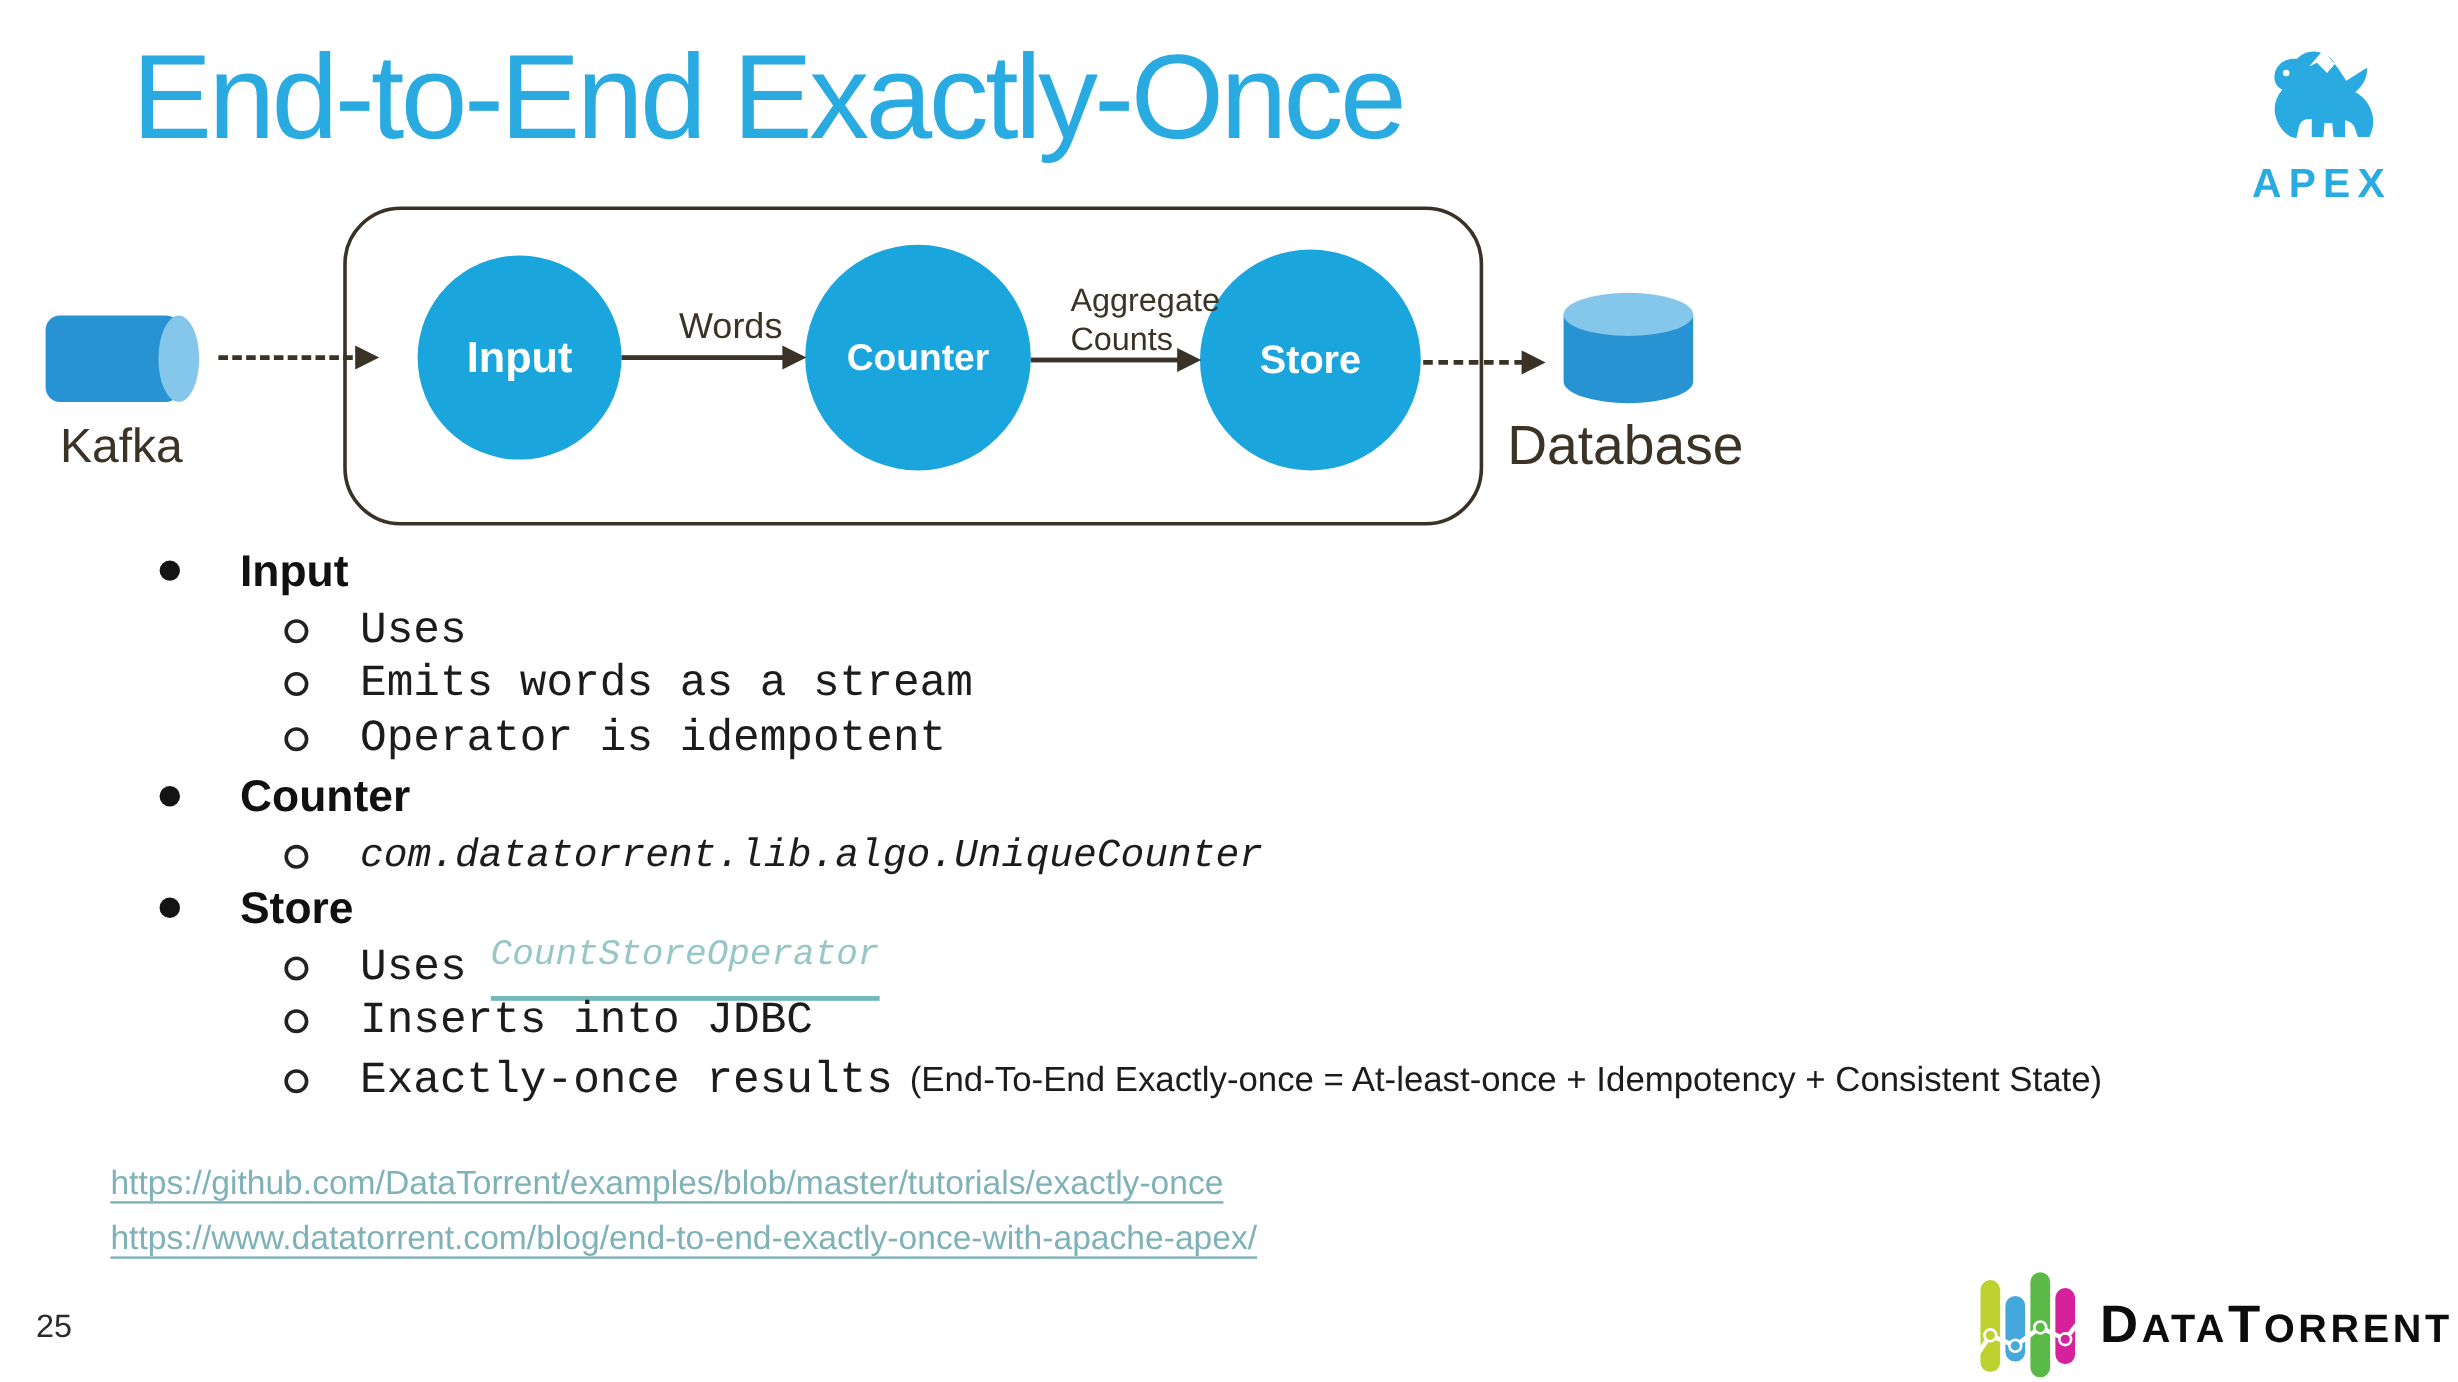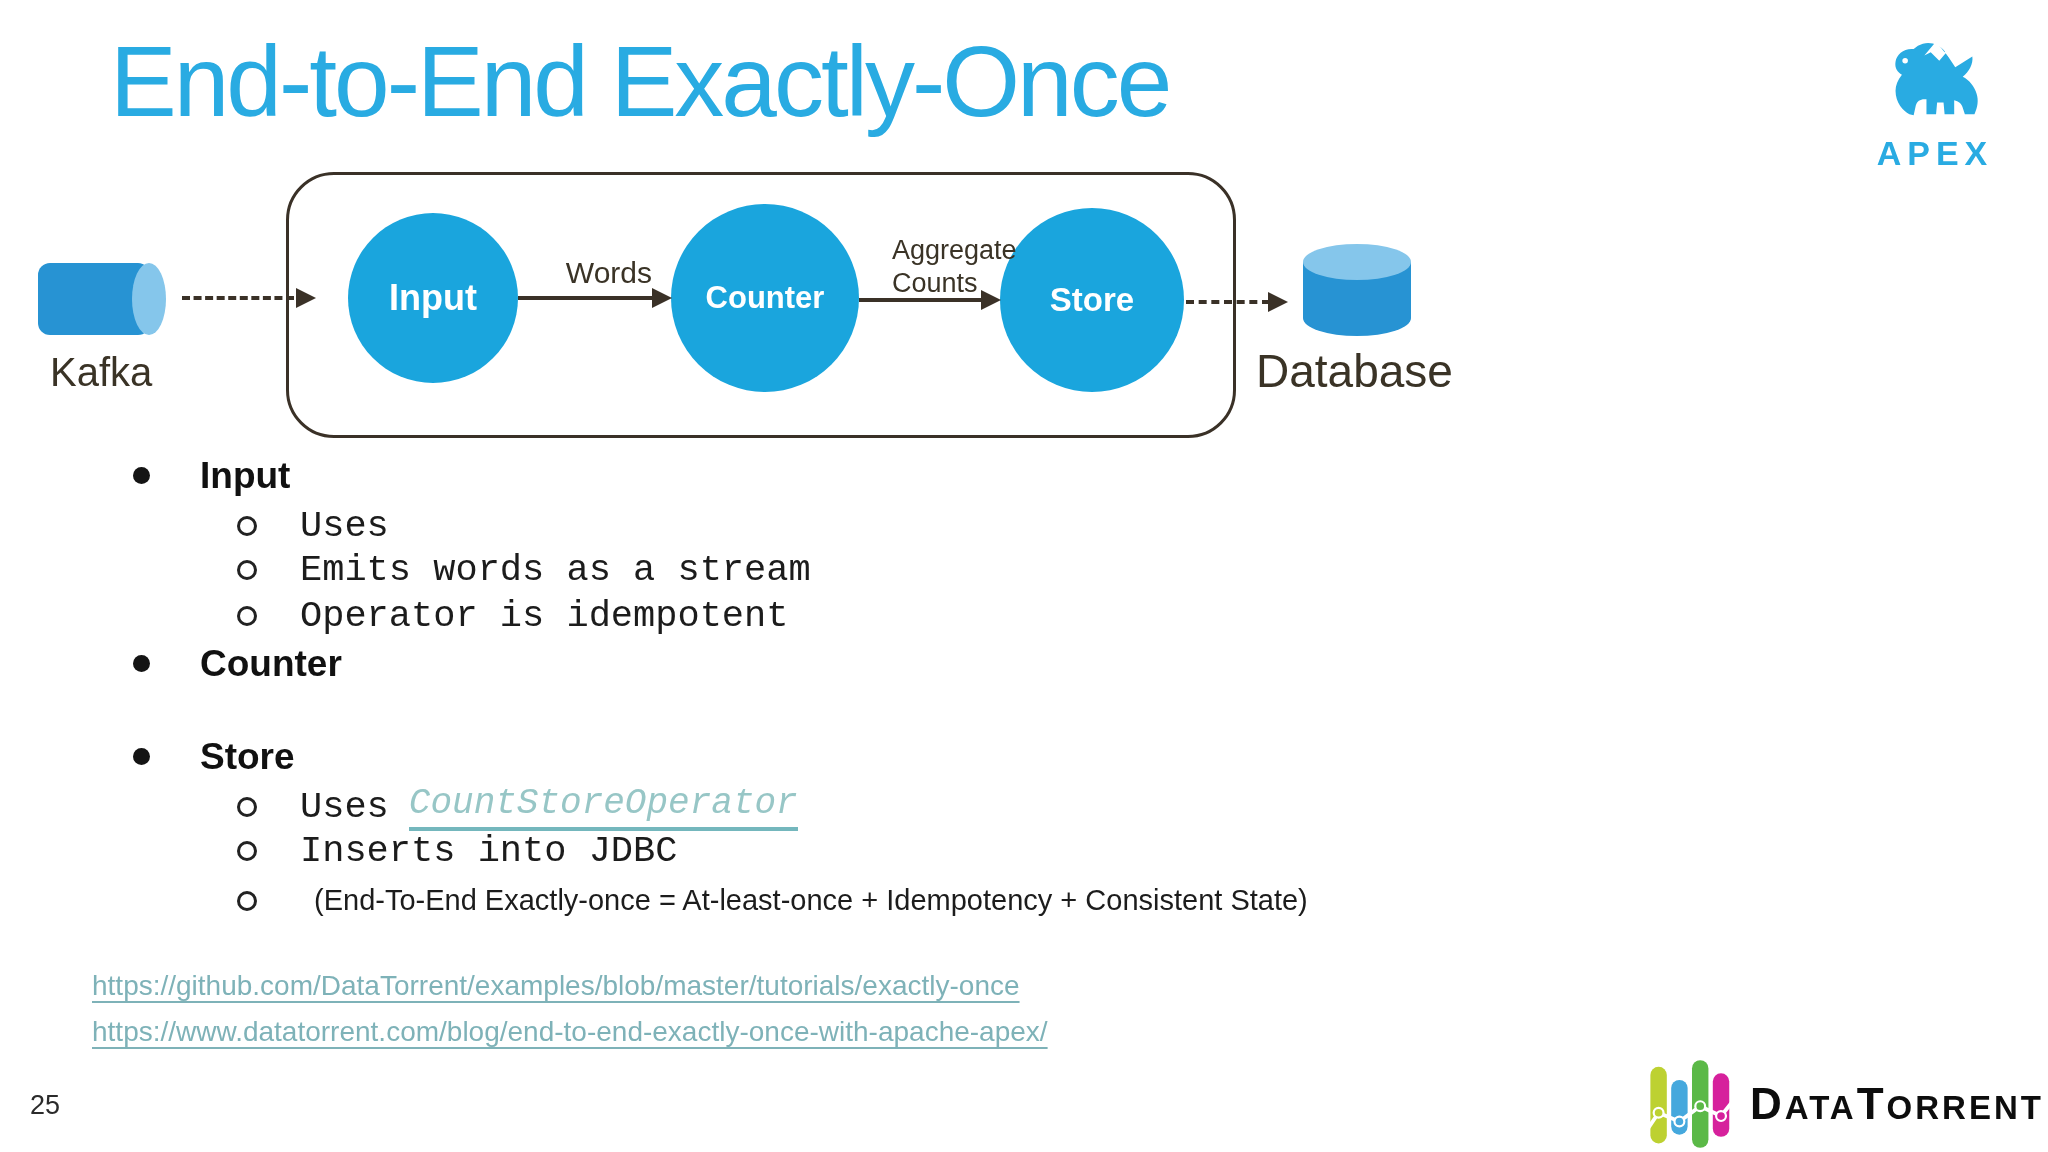--- a/index.html
+++ b/index.html
@@ -37,22 +37,22 @@
   
   .row{position:absolute;height:47px;display:flex;align-items:center;white-space:nowrap;}
   .row.l1{left:133px;}
   .row.l2{left:237px;}
   .disc{width:17px;height:17px;border-radius:50%;background:#141414;margin-right:50px;flex:0 0 auto;}
   .circ{width:14px;height:14px;border:3px solid #222222;border-radius:50%;margin-right:43px;flex:0 0 auto;}
   .h1t{font-size:37px;font-weight:700;color:#111111;}
   .t{font-size:37px;color:#1c1c1c;font-family:Liberation Mono, monospace;}
   .code{font-family:"Liberation Mono",monospace;font-style:italic;font-size:33px;color:#1c1c1c;}
   .code.ml{margin-left:20px;}
-  .inline-link{font-family:"Liberation Mono",monospace;font-style:italic;font-size:36px;margin-left:20px;
-    color:#97C6C6;text-decoration:none;border-bottom:4px solid #74B7BD;padding-bottom:3px;}
+  .inline-link{font-family:"Liberation Mono",monospace;font-style:italic;font-size:30px;margin-left:20px;
+    color:#97C6C6;text-decoration:none;border-bottom:4px solid #74B7BD;padding-bottom:17px;}
   .note{font-size:29px;color:#1c1c1c;margin-left:14px;}
   
   .url{position:absolute;left:92px;font-size:28px;color:#7EB2B8;text-decoration:underline;text-underline-offset:6px;white-space:nowrap;}
   
   .pageno{position:absolute;left:30px;top:1090px;font-size:27px;color:#2b2b2b;}
   .dt-logo{position:absolute;left:1648px;top:1058px;display:flex;align-items:center;}
   .dt-logo svg{width:88px;height:92px;display:block;}
   .dt-text{margin-left:14px;font-weight:700;color:#0d0d0d;letter-spacing:3px;white-space:nowrap;}
   .dt-big{font-size:44px;}
   .dt-small{font-size:33px;}
@@ -136,39 +136,44 @@
   <div class="row l2" style="top:592px;">
     <span class="circ"></span>
     <span class="t">Operator is idempotent</span>
   </div>
 
   <div class="row l1" style="top:640px;">
     <span class="disc"></span>
     <span class="h1t">Counter</span>
   </div>
 
+  <div class="row l2" style="top:690px;">
+    <span class="circ"></span>
+    <span class="code">com.datatorrent.lib.algo.UniqueCounter</span>
+  </div>
 
   <div class="row l1" style="top:733px;">
     <span class="disc"></span>
     <span class="h1t">Store</span>
   </div>
 
   <div class="row l2" style="top:783px;">
     <span class="circ"></span>
     <span class="t">Uses</span>
     <a href="#" class="inline-link">CountStoreOperator</a>
   </div>
 
   <div class="row l2" style="top:827px;">
     <span class="circ"></span>
     <span class="t">Inserts into JDBC</span>
   </div>
 
   <div class="row l2" style="top:877px;">
     <span class="circ"></span>
+    <span class="t">Exactly-once results</span>
     <span class="note">(End-To-End Exactly-once = At-least-once + Idempotency + Consistent State)</span>
   </div>
 
   <a href="#" class="url" style="top:970px;">https://github.com/DataTorrent/examples/blob/master/tutorials/exactly-once</a>
   <a href="#" class="url" style="top:1016px;">https://www.datatorrent.com/blog/end-to-end-exactly-once-with-apache-apex/</a>
 
   <div class="pageno">25</div>
 
   <div class="dt-logo">
     <span>

